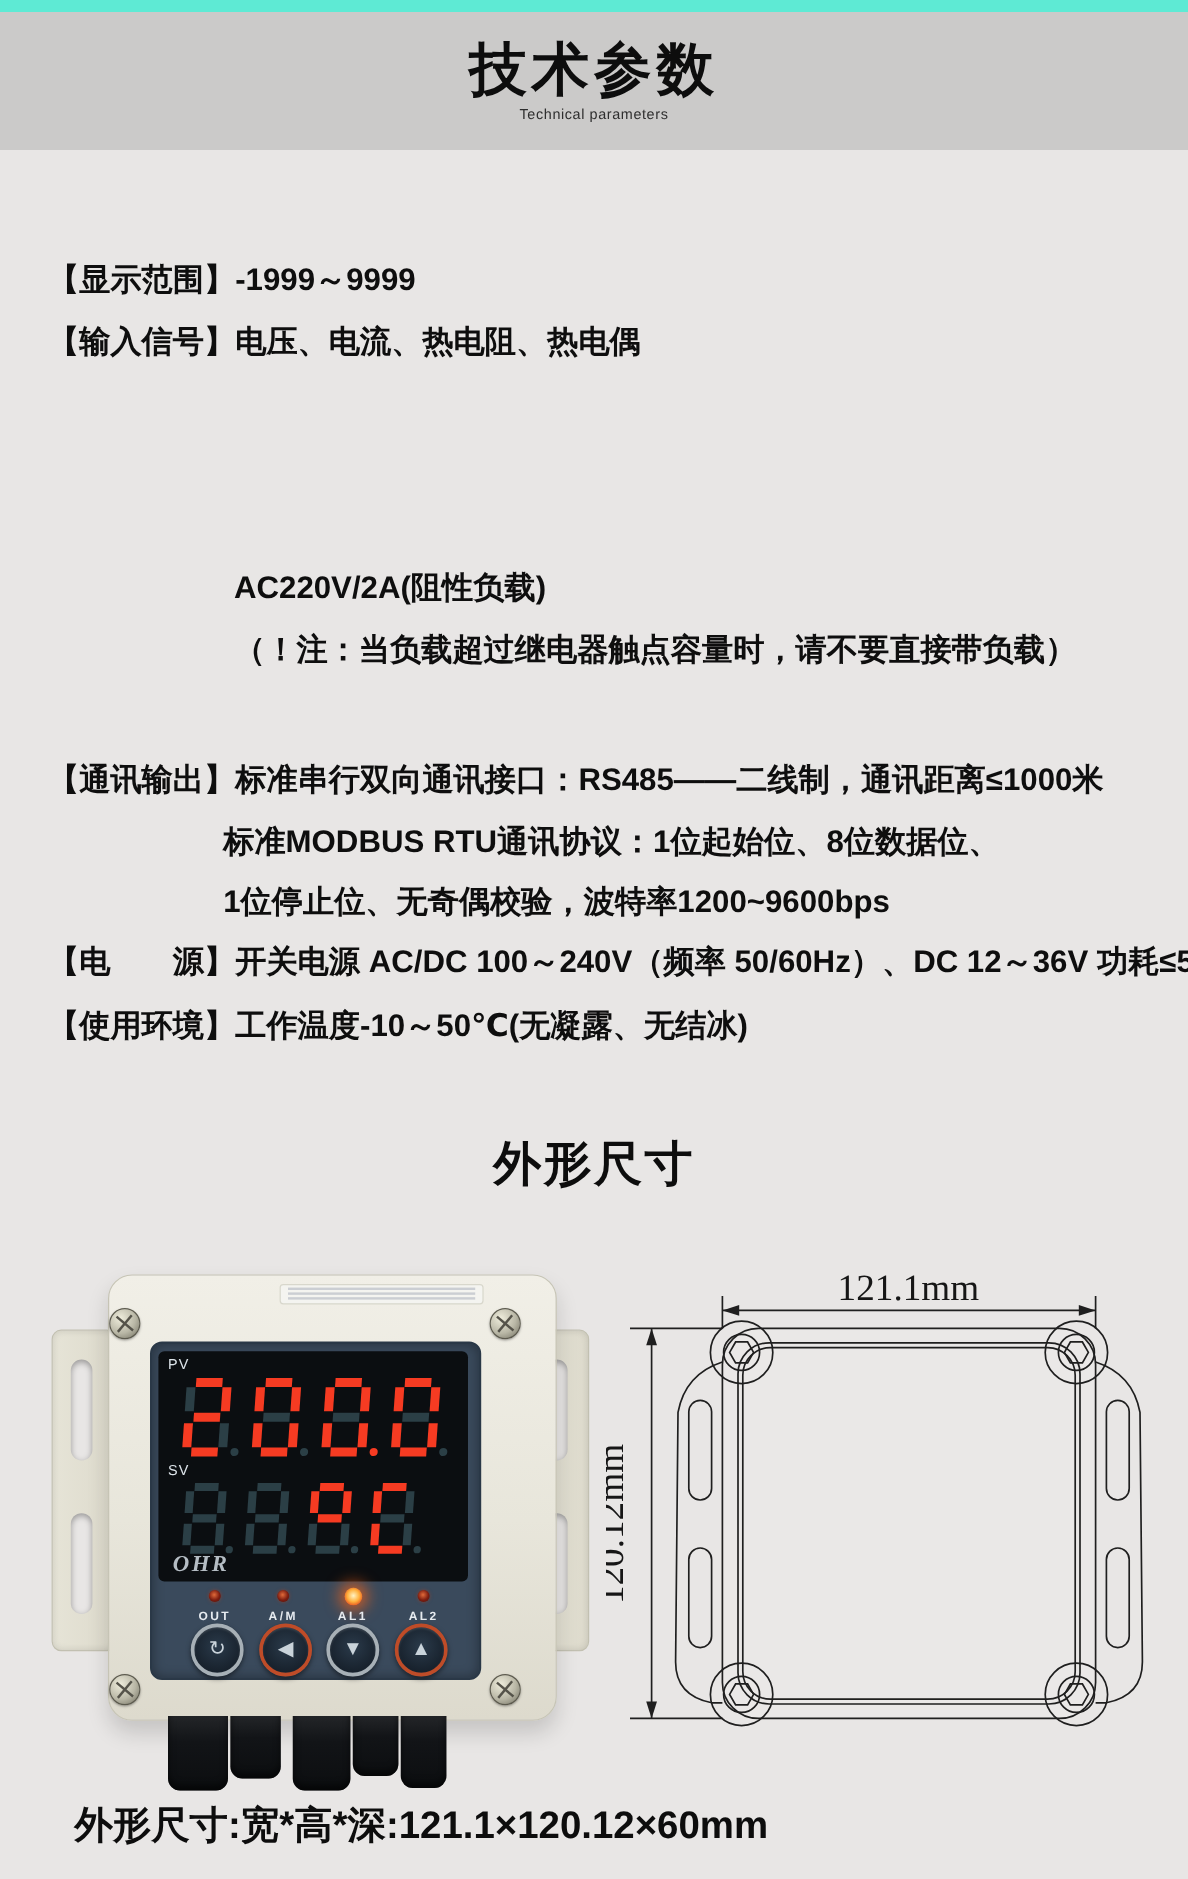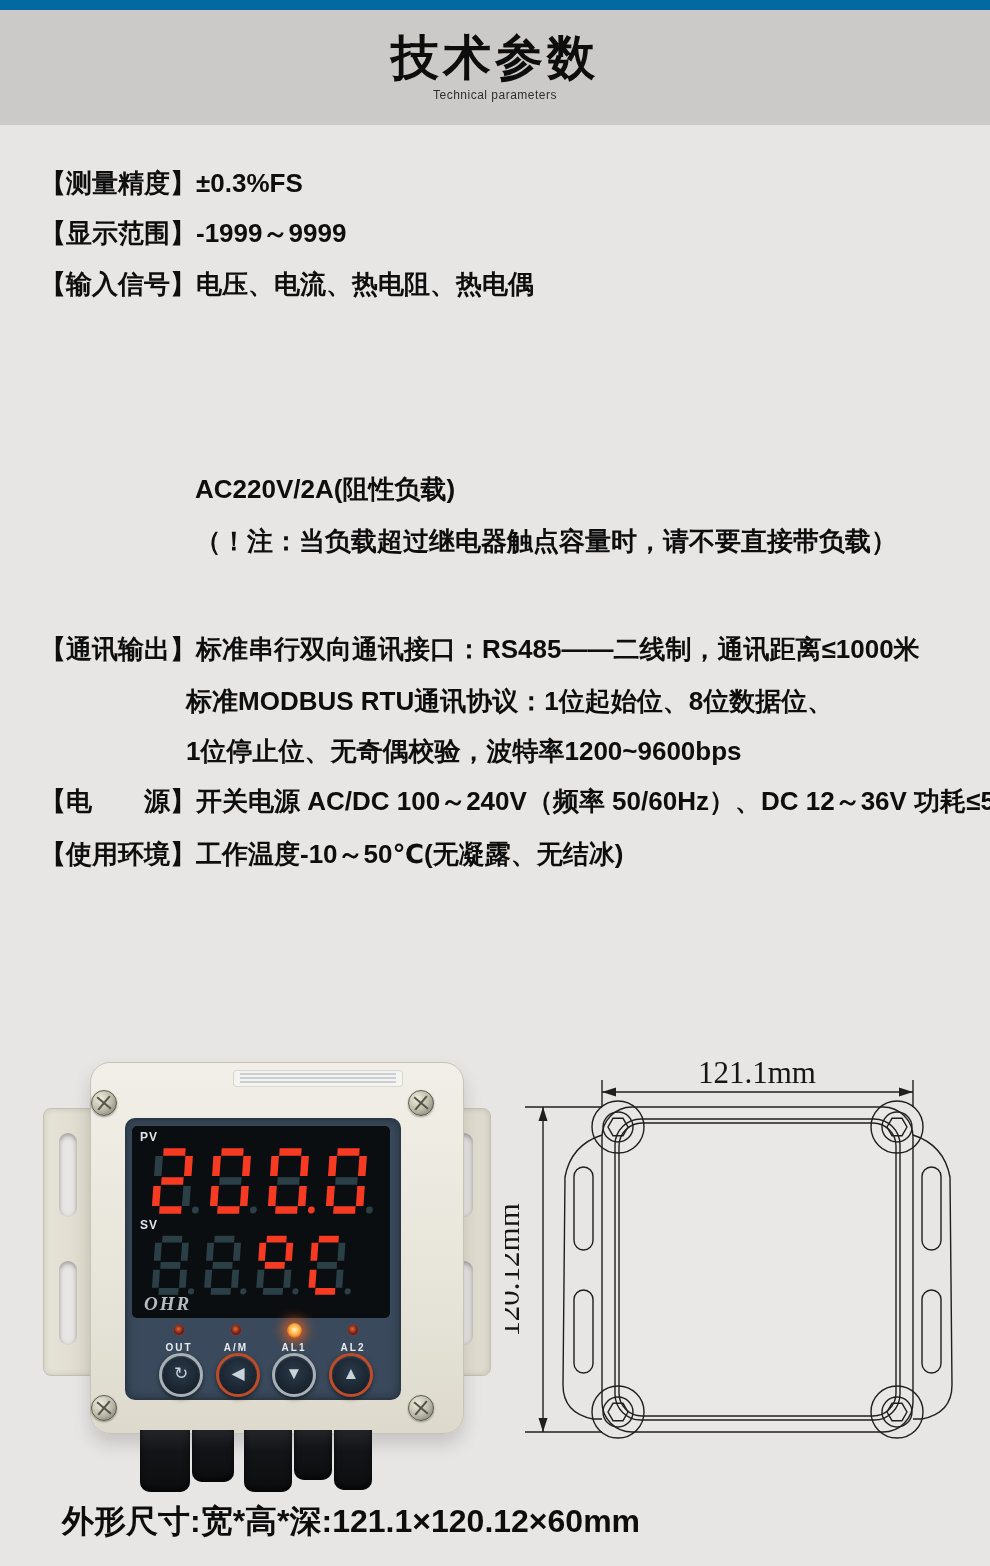--- a/index.html
+++ b/index.html
@@ -1,16 +1,16 @@
 <!DOCTYPE html>
 <html><head>
 <meta charset="utf-8">
 <style>
   html,body{margin:0;padding:0;background:#ffffff;}
-  .page{position:relative;width:990px;height:1566px;background:#0369a1;overflow:hidden;
+  .page{position:relative;width:990px;height:1566px;background:#5eead4;overflow:hidden;
         font-family:"Liberation Sans","DejaVu Sans",sans-serif;color:#111;}
   
   .band{position:absolute;left:0;top:10px;width:990px;height:115px;background:#cbcac9;text-align:center;}
   .band h1{margin:0;padding-top:16px;font-size:48px;font-weight:bold;letter-spacing:4px;color:#0d0d0d;}
   .band .sub{margin-top:-2px;font-size:12px;color:#2e2e2e;letter-spacing:.5px;}
   
   .body-bg{position:absolute;left:0;top:125px;width:990px;height:1441px;background:#e8e6e5;}
   
   .spec-row{position:absolute;white-space:nowrap;font-size:26px;font-weight:600;color:#0e0e0e;line-height:34px;}
   .spec-row .lbl{font-weight:700;}
@@ -33,21 +33,21 @@
   .sticker{position:absolute;left:142px;top:7px;width:168px;height:15px;background:#f4f4f0;border:1px solid #d8d7cc;border-radius:3px;overflow:hidden;}
   .sticker i{display:block;height:2px;margin:2px 6px 0 6px;background:#b9bdc6;opacity:.7;}
   .screw{position:absolute;width:24px;height:24px;border-radius:50%;
          background:radial-gradient(circle at 35% 32%,#efeddc,#b9b7a6 55%,#6f6d5e 100%);
          border:1px solid #5c5a4e;box-shadow:0 1px 2px rgba(0,0,0,.35);}
   .screw:before{content:"";position:absolute;left:11px;top:3px;width:2px;height:18px;background:#55534a;transform:rotate(40deg);}
   .screw:after{content:"";position:absolute;left:11px;top:3px;width:2px;height:18px;background:#55534a;transform:rotate(-50deg);}
   .panel{position:absolute;left:82px;top:60px;width:272px;height:278px;border-radius:10px;
          background:#3a4a5c;border:2px solid #2a3847;box-shadow:inset 0 0 10px rgba(0,0,0,.35);}
   .display{position:absolute;left:5px;top:6px;width:258px;height:192px;background:#0b0e11;border-radius:5px;}
-  .pvsv{position:absolute;color:#dde4ea;font-size:12px;font-weight:bold;letter-spacing:1px;}
+  .pvsv{position:absolute;color:#dde4ea;font-size:12px;font-weight:normal;letter-spacing:1px;}
   .seg-svg{position:absolute;left:14px;}
   .brand{position:absolute;left:12px;bottom:3px;font-size:19px;font-weight:bold;letter-spacing:2px;color:#b5bdc4;font-style:italic;font-family:Liberation Serif, serif;}
   .led{position:absolute;width:10px;height:10px;border-radius:50%;
        background:radial-gradient(circle at 45% 40%,#e06a3a 0%,#7c1d10 55%,#4a120a 100%);box-shadow:0 0 3px rgba(200,60,20,.5);}
   .led.on{width:15px;height:15px;background:radial-gradient(circle at 50% 45%,#fff3c4 0%,#ffb13d 45%,#e2491d 80%);
           box-shadow:0 0 12px 4px rgba(255,100,20,.75);}
   .led-label{position:absolute;width:60px;text-align:center;color:#e6ebf0;font-size:10px;font-weight:bold;letter-spacing:2px;}
   .dev-btn{position:absolute;width:38px;height:38px;border-radius:50%;border:3px solid #a7b0b6;
            background:radial-gradient(circle at 50% 42%,#2a3a4a 0%,#18222d 70%,#101820 100%);
            box-shadow:0 2px 4px rgba(0,0,0,.5), inset 0 1px 2px rgba(255,255,255,.15);
@@ -65,31 +65,31 @@
 
 <div class="page">
 
   <div class="band">
     <h1>技术参数</h1>
     <div class="sub">Technical parameters</div>
   </div>
 
   <div class="body-bg"></div>
 
-  <div class="spec-row" style="left:40px;top:166px"><span class="lbl">【测量精度】</span><span>±0.3%FS</span></div>
   <div class="spec-row" style="left:40px;top:216px"><span class="lbl">【显示范围】</span><span>-1999～9999</span></div>
   <div class="spec-row" style="left:40px;top:267px"><span class="lbl">【输入信号】</span><span>电压、电流、热电阻、热电偶</span></div>
   <div class="spec-row" style="left:195px;top:472px"><span>AC220V/2A(阻性负载)</span></div>
   <div class="spec-row" style="left:195px;top:524px"><span>（！注：当负载超过继电器触点容量时，请不要直接带负载）</span></div>
   <div class="spec-row" style="left:40px;top:632px"><span class="lbl">【通讯输出】</span><span>标准串行双向通讯接口：RS485——二线制，通讯距离≤1000米</span></div>
   <div class="spec-row" style="left:186px;top:684px"><span>标准MODBUS RTU通讯协议：1位起始位、8位数据位、</span></div>
   <div class="spec-row" style="left:186px;top:734px"><span>1位停止位、无奇偶校验，波特率1200~9600bps</span></div>
   <div class="spec-row" style="left:40px;top:784px"><span class="lbl">【电　　源】</span><span>开关电源 AC/DC 100～240V（频率 50/60Hz）、DC 12～36V 功耗≤5W</span></div>
   <div class="spec-row" style="left:40px;top:837px"><span class="lbl">【使用环境】</span><span>工作温度-10～50℃(无凝露、无结冰)</span></div>
 
+  <div class="sec-title">外形尺寸</div>
 
   <div class="photo">
     <div class="flange fl-l">
       <div class="slot s1"></div>
       <div class="slot s2"></div>
     </div>
     <div class="flange fl-r">
       <div class="slot s1"></div>
       <div class="slot s2"></div>
     </div>

